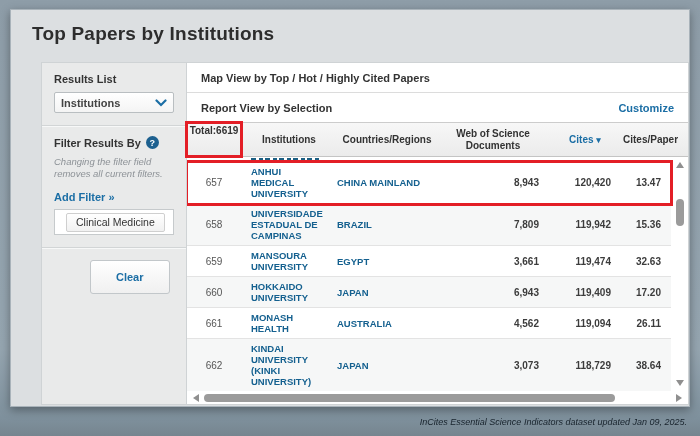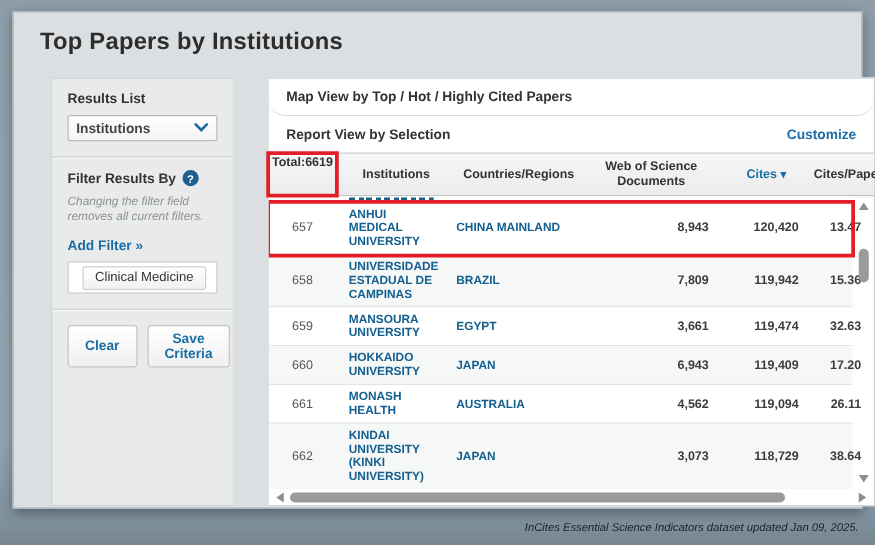--- a/index.html
+++ b/index.html
@@ -8,21 +8,21 @@
     font-family: "Liberation Sans", sans-serif;
     background: linear-gradient(180deg, #8e9da8 0%, #95a5b0 80%, #7e909c 96%, #76858f 100%);
     position: relative; overflow: hidden;
   }
   .card {
     position:absolute; left:10px; top:9px; width:680px; height:398px;
     background:#dcdfe1; border:1px solid #a9b3ba;
     box-shadow: 0 3px 9px rgba(0,0,0,.35);
   }
   .page-title { font-size:19px; font-weight:bold; color:#2d2d2d; padding:13px 0 0 21px; letter-spacing:.2px; }
-  .content { position:absolute; top:52px; left:30px; right:0; bottom:1px; display:flex;gap:28px; }
+  .content { position:absolute; top:52px; left:30px; right:0; bottom:1px; display:flex; }
 
   
   .sidebar { width:145px; background:#e9eaea; border:1px solid #cfd3d5; border-right:none; display:flex; flex-direction:column; }
   .side-section { padding:10px 12px 12px; border-bottom:1px solid #d2d5d6; box-shadow: 0 1px 0 #f7f8f8; }
   .side-section:last-child, .side-buttons { border-bottom:none; box-shadow:none; }
   .side-label { font-size:11px; font-weight:bold; color:#333; margin-bottom:7px; display:flex; align-items:center; gap:5px; }
   .select-box {
     height:21px; background:linear-gradient(#ffffff,#f4f4f4); border:1px solid #b9bec1; border-radius:2px;
     display:flex; align-items:center; justify-content:space-between; padding:0 6px;
     font-size:11px; font-weight:bold; color:#444; cursor:pointer;
@@ -36,28 +36,29 @@
     background:linear-gradient(#ffffff,#f1f1f1); border:1px solid #cfcfcf; border-radius:2px;
     font-size:10.5px; font-weight:normal; color:#333; cursor:pointer;
   }
   .help-badge {
     width:13px; height:13px; border-radius:50%; background:#1d608f; color:#fff;
     font-size:9px; font-weight:bold; display:inline-flex; align-items:center; justify-content:center; cursor:pointer;
   }
   .side-buttons { padding:12px 12px; display:flex; gap:8px; }
   .btn {
     background:linear-gradient(#ffffff,#f0f0f0); border:1px solid #c2c7ca; border-radius:3px;
-    color:#1b6ea5; font-weight:bold; font-size:11px; padding:4px 13px; cursor:pointer;
+    color:#1b6ea5; font-weight:bold; font-size:11px; padding:4px 25px; cursor:pointer;
     font-family:"Liberation Sans",sans-serif;
+    margin-left:36px;
   }
 
   
   .main { flex:1; background:#fff; border:1px solid #cfd3d5; display:flex; flex-direction:column; position:relative; }
   .bar { display:flex; justify-content:space-between; align-items:center; padding:9px 14px 8px; font-size:11px; font-weight:bold; color:#333; }
-  .bar.map { border-bottom:1px solid #dcdcdc;border-radius:14px; }
+  .bar.map { border-bottom:1px solid #dcdcdc; }
   .viz-link { display:flex; align-items:center; gap:4px; }
   .plus { font-size:15px; font-weight:bold; color:#1b6ea5; line-height:10px; }
 
   
   .thead {
     display:grid; grid-template-columns:54px 96px 100px 112px 72px 50px;
     background:linear-gradient(#f7f7f7,#ebebeb);
     border-top:1px solid #cccccc; border-bottom:1px solid #c4c4c4;
     min-height:35px; align-items:center; text-align:center;
     font-size:10px; font-weight:bold; color:#333;

